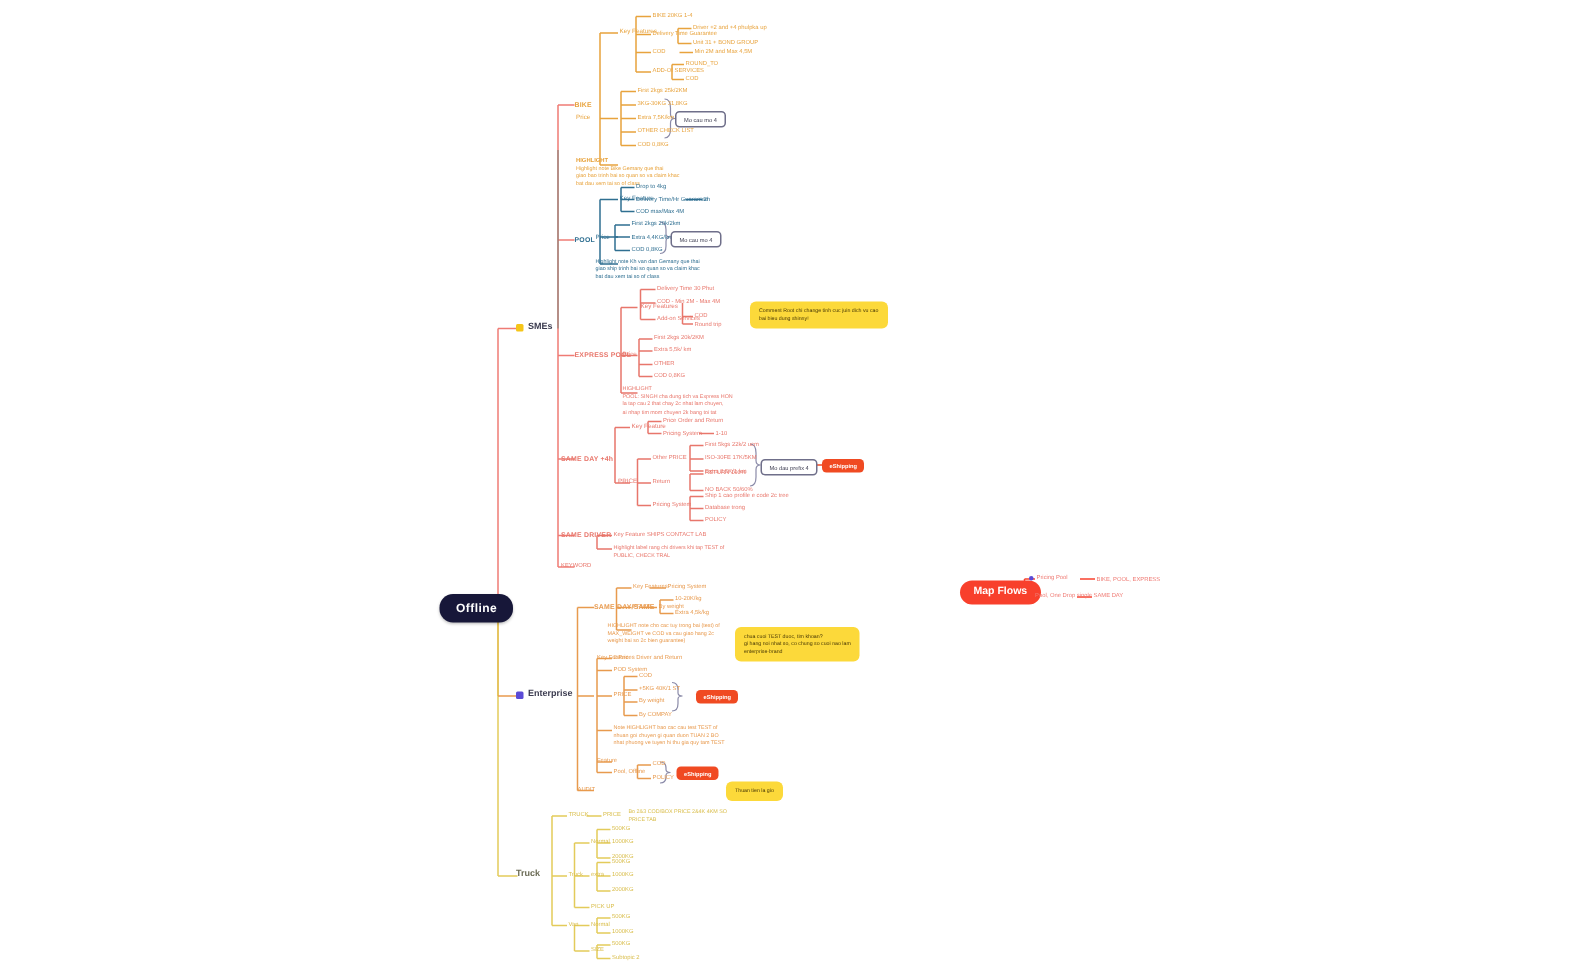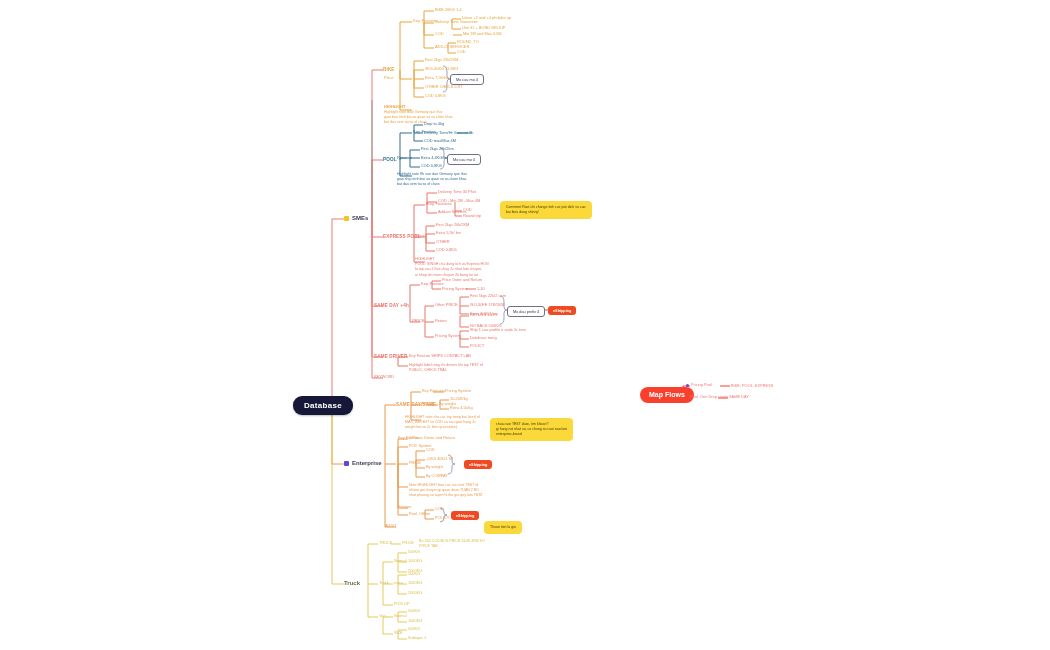--- a/index.html
+++ b/index.html
@@ -171,21 +171,21 @@
       <path d="M398 634 L398 630 M398 634 L398 639" stroke="#e3cb5a"></path>
       <path d="M398 630 L407 630 M398 639 L407 639" stroke="#e3cb5a"></path>
 
       <path d="M683 393 L683 386 M683 393 L683 398" stroke="#f8402c"></path>
       <path d="M683 386 L690 386 M683 398 L690 398" stroke="#f8402c"></path>
       <path d="M720 386 L730 386" stroke="#f8402c"></path>
       <path d="M718 398 L728 398" stroke="#f8402c"></path>
     </g>
   </svg>
 
-  <div class="node root" style="left:293px;top:396px;">Database</div>
+  <div class="node root" style="left:293px;top:396px;">Offline</div>
 
   <div class="node l1" style="left:344px;top:215px;">
     <span class="bullet" style="background:#f5c518;"></span>
     <span>SMEs</span>
   </div>
 
   <div class="node l1" style="left:344px;top:460px;">
     <span class="bullet" style="background:#5b4bd6;"></span>
     <span>Enterprise</span>
   </div>

